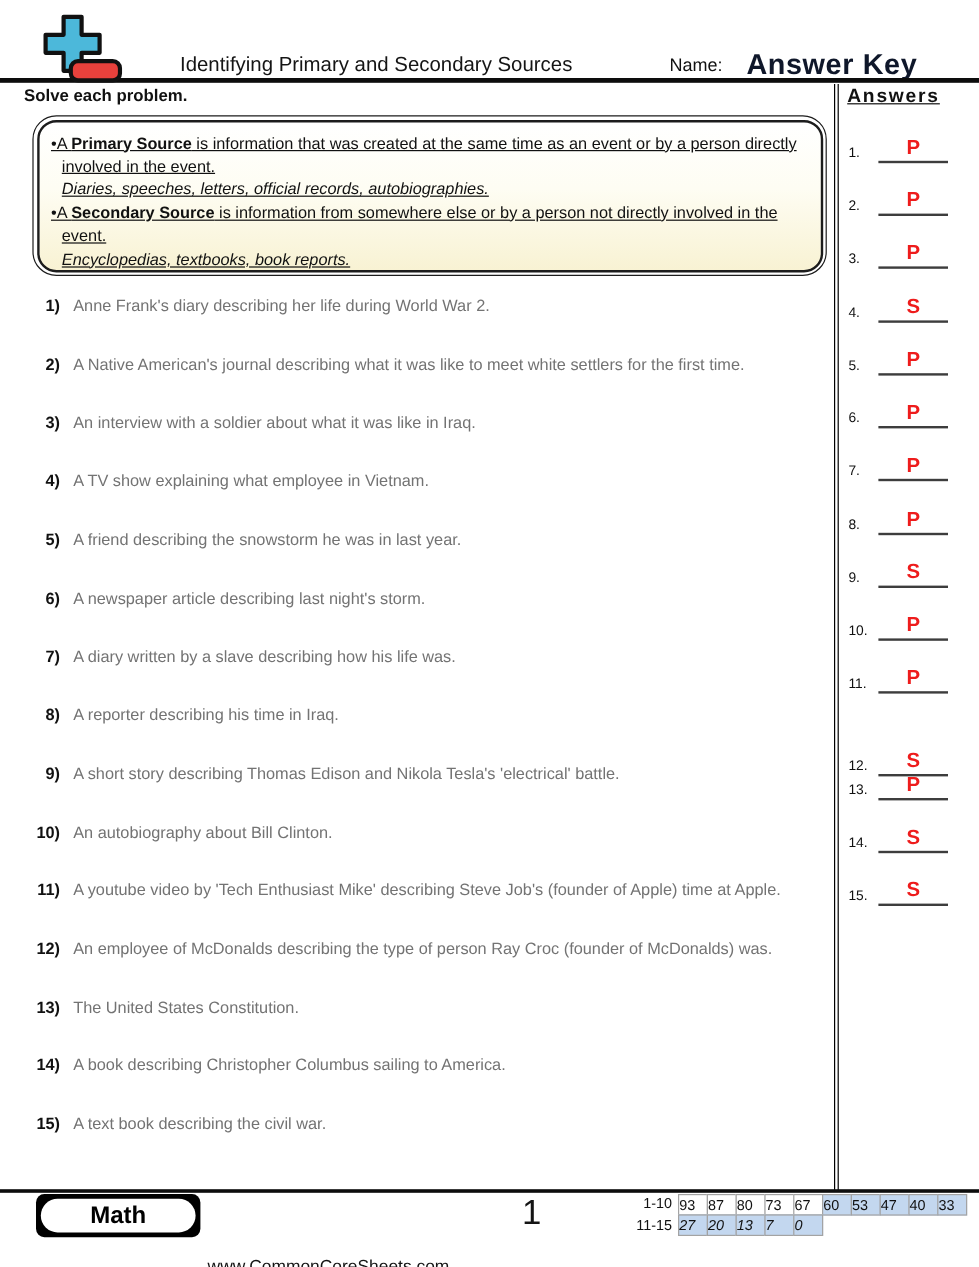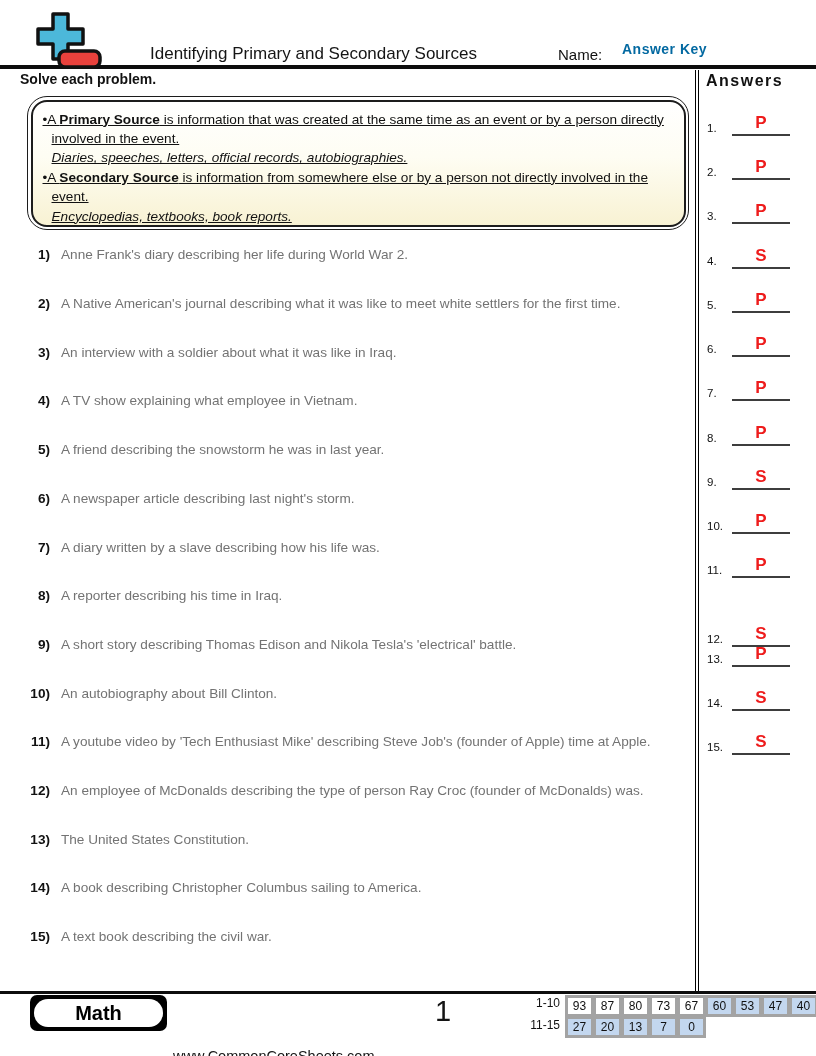--- a/index.html
+++ b/index.html
@@ -3,22 +3,22 @@
 <meta charset="utf-8">
 <style>
   html,body{margin:0;padding:0;background:#ffffff;}
   #page{position:relative;width:816px;height:1056px;background:#ffffff;
         font-family:"Liberation Sans",sans-serif;color:#111;overflow:hidden;border-radius:12px;}
 
   
   #logo{position:absolute;left:20px;top:10px;z-index:5;}
   #worksheet-title{position:absolute;left:150px;top:44px;font-size:17px;color:#151515;}
   #name-label{position:absolute;left:558px;top:46px;font-size:15px;}
-  #answer-key{position:absolute;left:622px;top:41px;font-size:14px;font-weight:bold;
-              color:#0369a1;letter-spacing:.5px;}
+  #answer-key{position:absolute;left:622px;top:41px;font-size:24px;font-weight:bold;
+              color:#0f172a;letter-spacing:.5px;}
   #header-rule{position:absolute;left:0;top:65px;width:816px;height:4px;background:#0d0d0d;}
 
   #instructions{position:absolute;left:20px;top:71px;font-size:14px;font-weight:bold;}
 
   
   #def-box{position:absolute;left:27px;top:96px;width:662px;height:134px;
            border:1.6px solid #1c1c1c;border-radius:20px;padding:2.5px;box-sizing:border-box;}
   #def-box-inner{width:100%;height:100%;box-sizing:border-box;border:2.2px solid #1c1c1c;
            border-radius:16px;padding:8px 14px 4px 10px;
            background:linear-gradient(180deg,#ffffff 0%,#fefdf3 45%,#f8f2d3 100%);
@@ -30,44 +30,44 @@
   
   .q-row{position:absolute;left:20px;display:flex;width:668px;}
   .q-num{flex:0 0 30px;text-align:right;font-weight:bold;font-size:13.6px;
          line-height:19.5px;margin-right:11px;}
   .q-text{width:617px;font-size:13.6px;line-height:19.5px;color:#737373;}
 
   
   #answers-sep{position:absolute;left:695px;top:70px;height:923px;width:4px;
                border-left:1.6px solid #000;border-right:1.6px solid #000;box-sizing:border-box;}
   #answers-title{position:absolute;left:706px;top:72px;font-size:16px;font-weight:bold;
-                 letter-spacing:1.5px;}
+                 letter-spacing:1.5px;text-decoration:underline;}
   .ans-item{position:absolute;left:707px;display:flex;align-items:flex-end;}
   .ans-num{min-width:19px;font-size:11.5px;line-height:13px;margin-right:6px;padding-bottom:1px;}
   .ans-blank{width:58px;text-align:center;border-bottom:2px solid #3d3d3d;}
   .ans-letter{display:block;font-size:17px;font-weight:bold;color:#ee1c1c;
               line-height:21px;margin-bottom:1px;}
 
   
   #footer-rule{position:absolute;left:0;top:991px;width:816px;height:3px;background:#0d0d0d;}
   #subject-badge{position:absolute;left:30px;top:995px;width:137px;height:36px;
                  background:#000;border-radius:7px;}
   #subject-badge-inner{position:absolute;left:4px;top:4px;right:4px;bottom:4px;
                  background:#fff;border-radius:15px;display:flex;align-items:center;
                  justify-content:center;font-size:20px;font-weight:bold;color:#000;}
   #website{position:absolute;left:173px;top:1012px;font-size:14.5px;color:#141414;margin-top:36px;}
   #page-number{position:absolute;left:425px;top:995px;width:36px;text-align:center;
                font-size:29px;color:#141414;}
   #score-table{position:absolute;left:520px;top:995px;}
   .score-row{display:flex;}
   .score-label{width:40px;text-align:right;font-size:12px;line-height:17px;padding-right:5px;}
-  .score-cell{width:23px;height:16px;border:3px solid #a3a3a3;margin-left:-1px;
-              text-align:center;font-size:12px;line-height:16px;background:#fff;}
+  .score-cell{width:23px;height:16px;border:1px solid #a3a3a3;margin-left:-1px;
+              text-align:left;font-size:12px;line-height:16px;background:#fff;}
   .score-cell.first{margin-left:0;}
-  .score-row.r2 .score-cell{margin-top:-1px;}
+  .score-row.r2 .score-cell{margin-top:-1px;font-style:italic;}
   .c-blue{background:#c3d7ef;}
 </style>
 </head>
 <body>
 
 <div id="page">
 
   <div id="logo">
     <svg width="82" height="62" viewBox="0 0 82 62">
       <path d="M33 4 h15 v15 h15 v15 h-15 v15 h-15 v-15 h-15 v-15 h15 z" fill="#4cb8da" stroke="#111" stroke-width="3.5" stroke-linejoin="round"></path>

